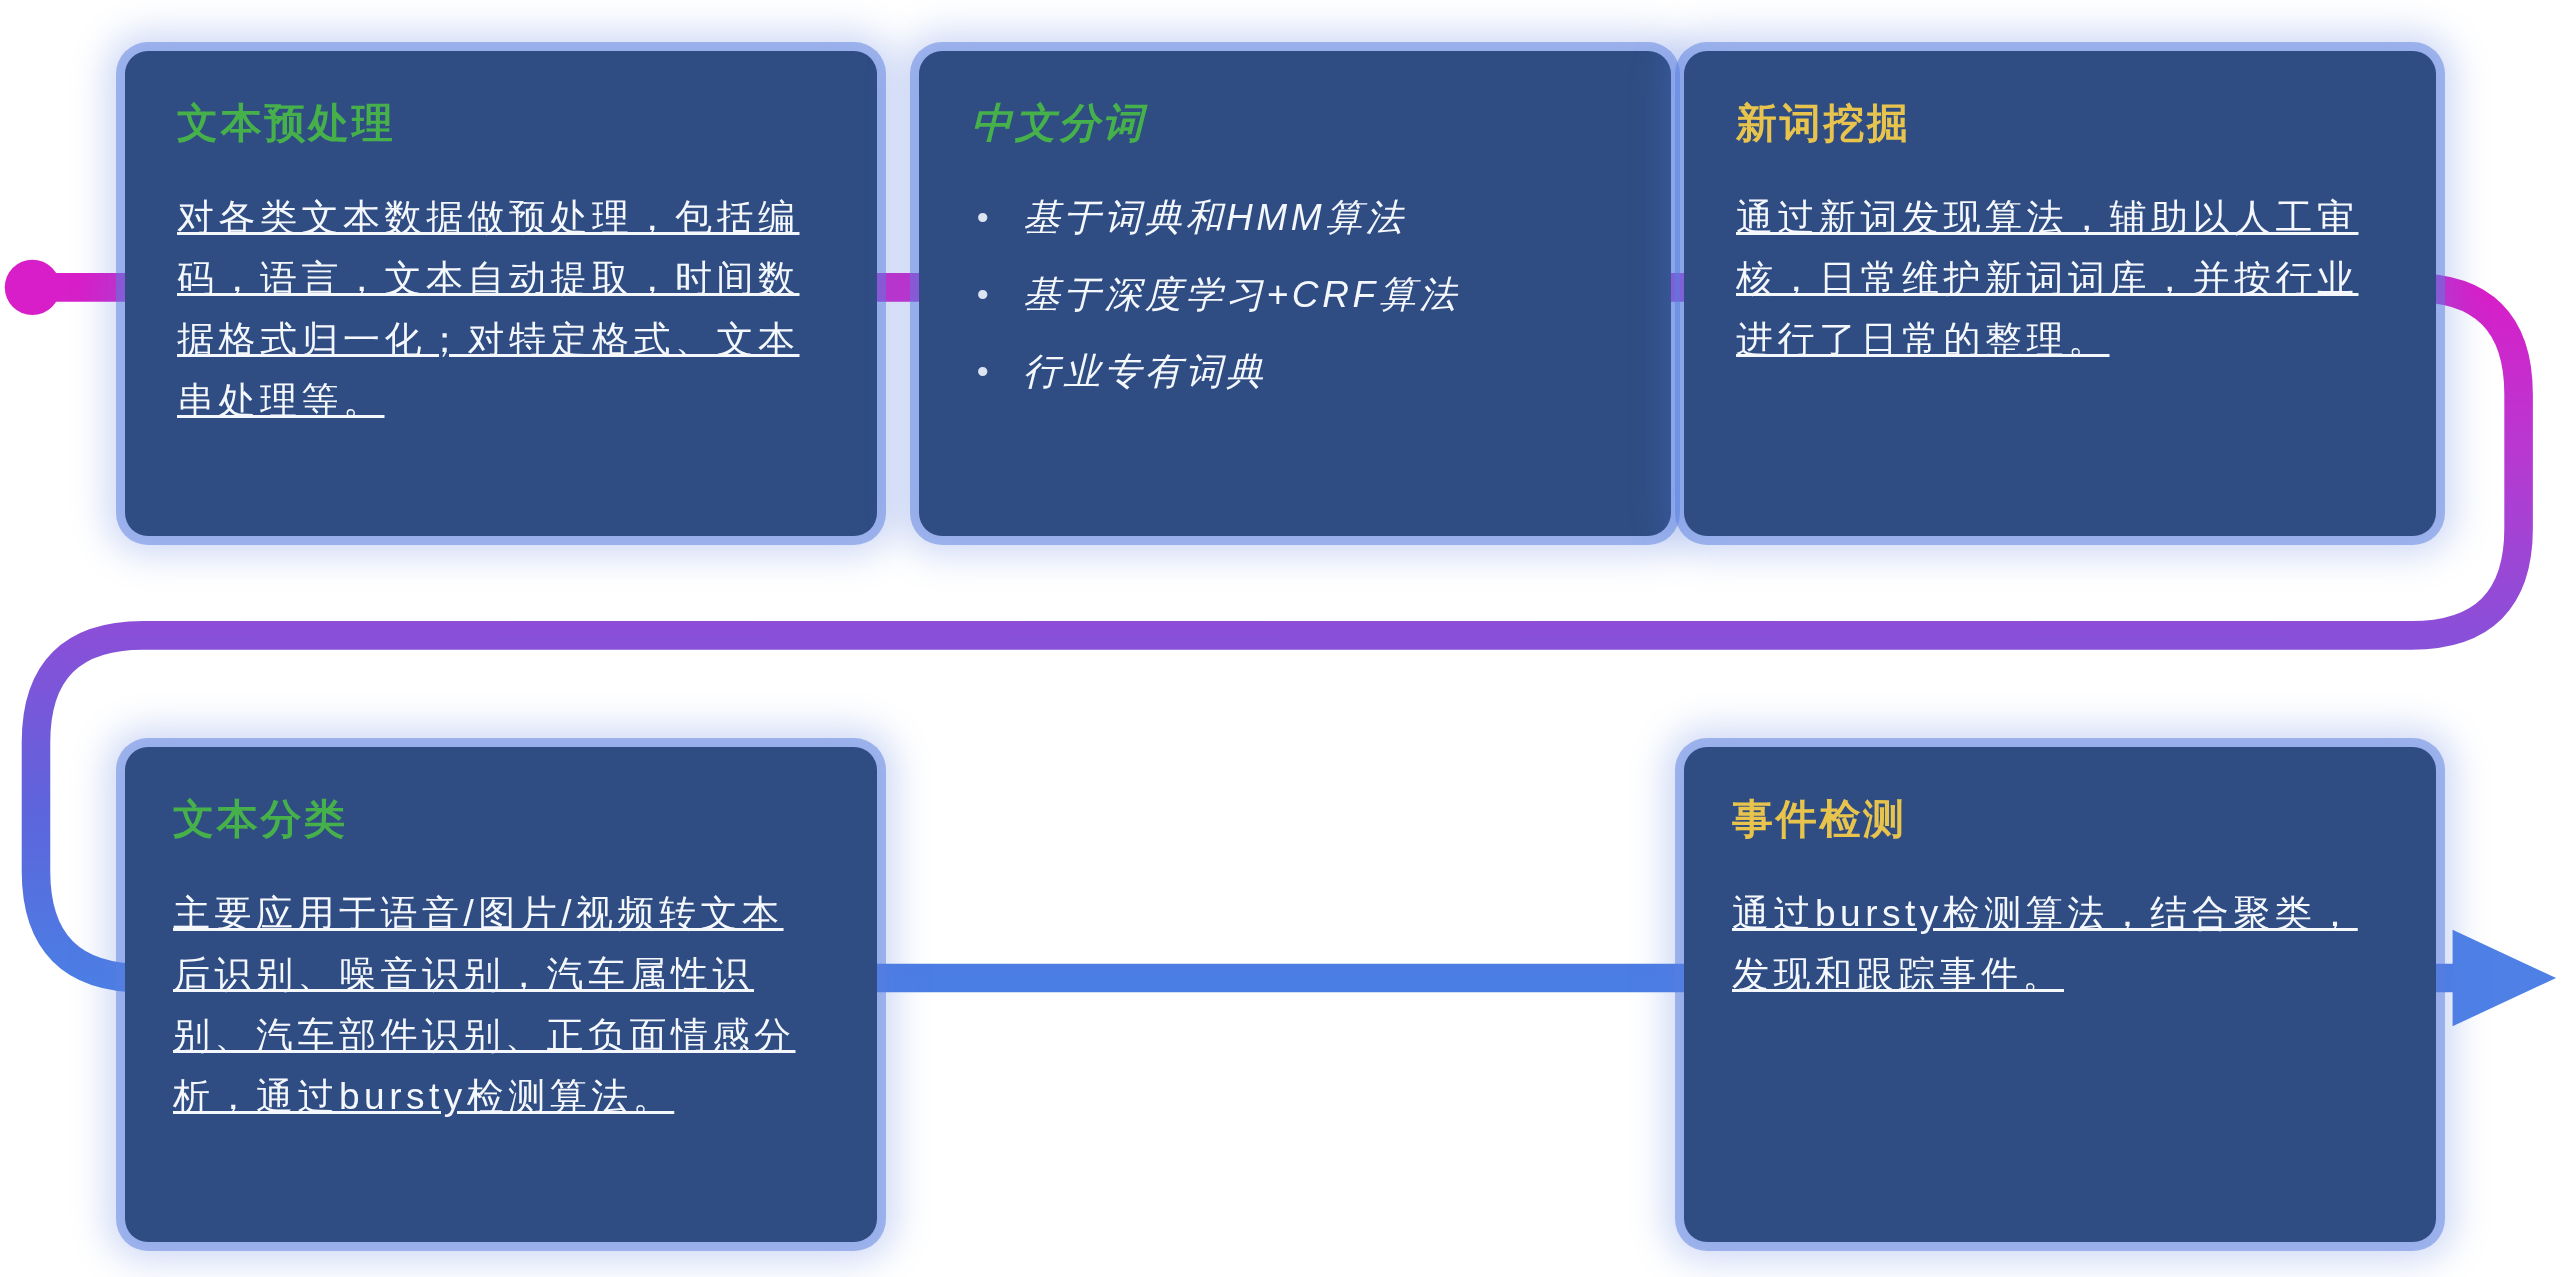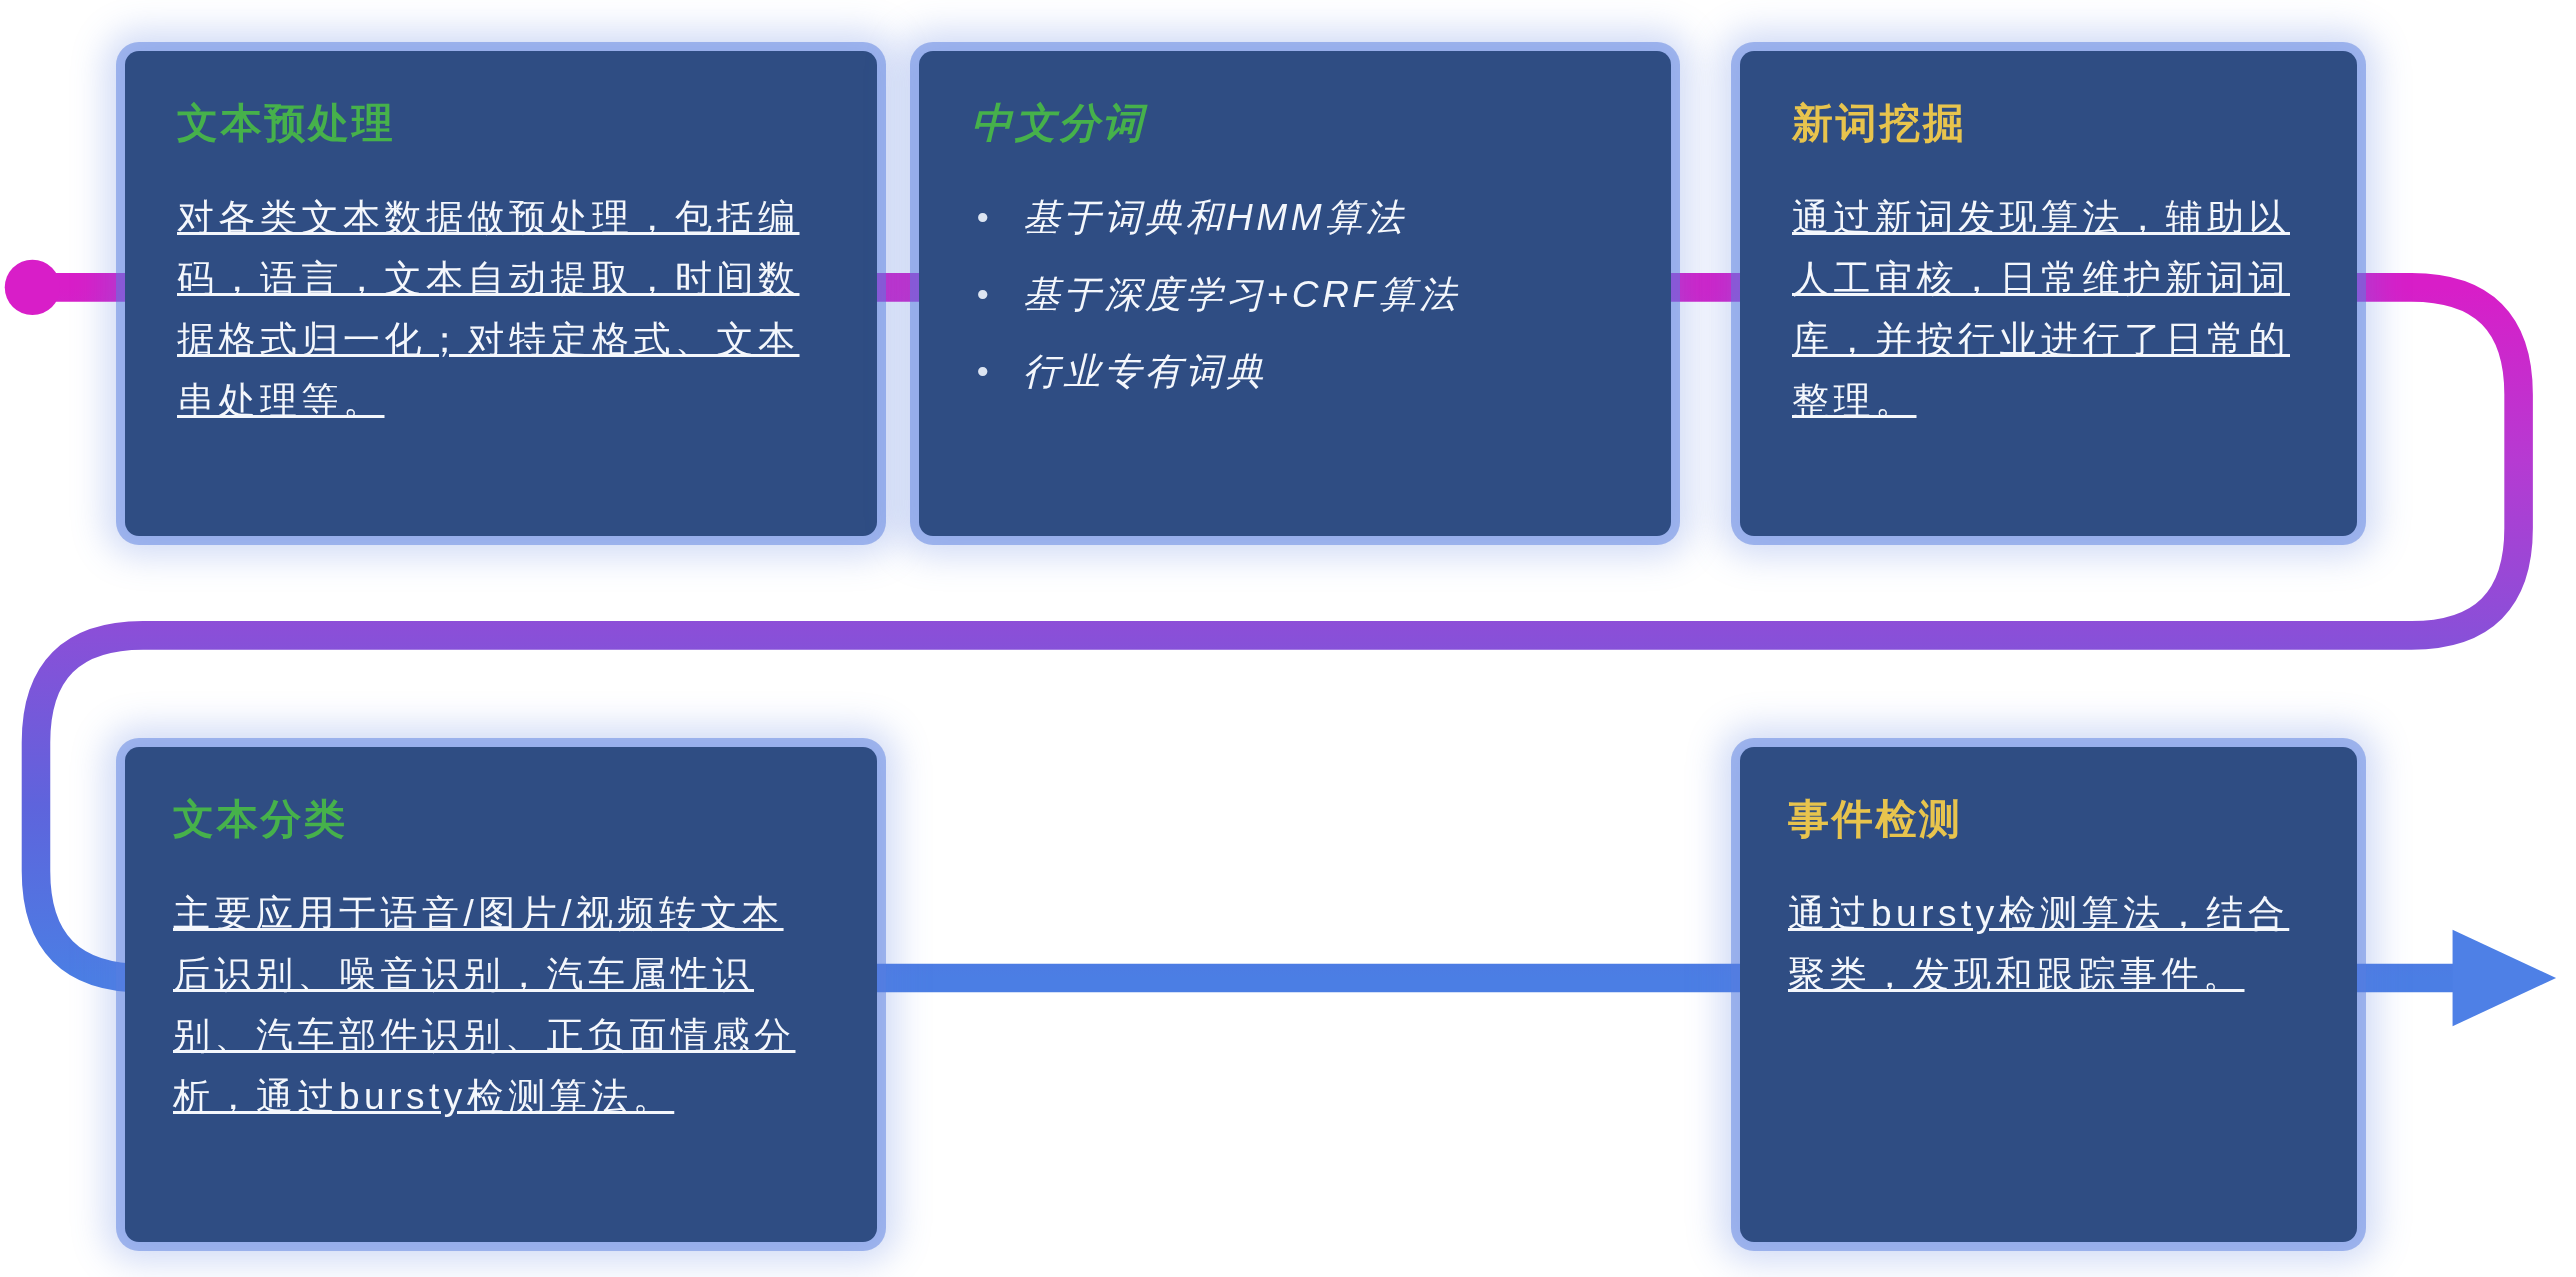--- a/index.html
+++ b/index.html
@@ -19,31 +19,31 @@
     position: absolute;
     left: 0;
     top: 0;
     z-index: 1;
   }
   .card {
     position: absolute;
     z-index: 2;
     box-sizing: border-box;
     background: #2f4d83;
-    border-radius: 14px;
+    border-radius: 23px;
     padding: 41px 52px 36px 52px;
     box-shadow:
       0 0 0 9px rgba(88, 126, 224, 0.50),
       0 0 34px 19.6px rgba(88, 126, 224, 0.28);
   }
   .card.row-top    { top: 51px;  height: 485px; }
   .card.row-bottom { top: 747px; height: 495px; padding-left: 48px; }
   .card.col-1 { left: 125px;  width: 752px; }
   .card.col-2 { left: 919px; width: 752px; font-style: italic; }
-  .card.col-3 { left: 1740px; width: 617px; }
+  .card.col-3 { left: 1684px; width: 752px; }
 
   .card-title {
     font-size: 41px;
     font-weight: bold;
     letter-spacing: 2.7px;
     margin: 7.1px 0 39px 0;
     line-height: 1.2;
   }
   .accent-green  { color: #46b14b; }
   .accent-yellow { color: #e8c44d; }

